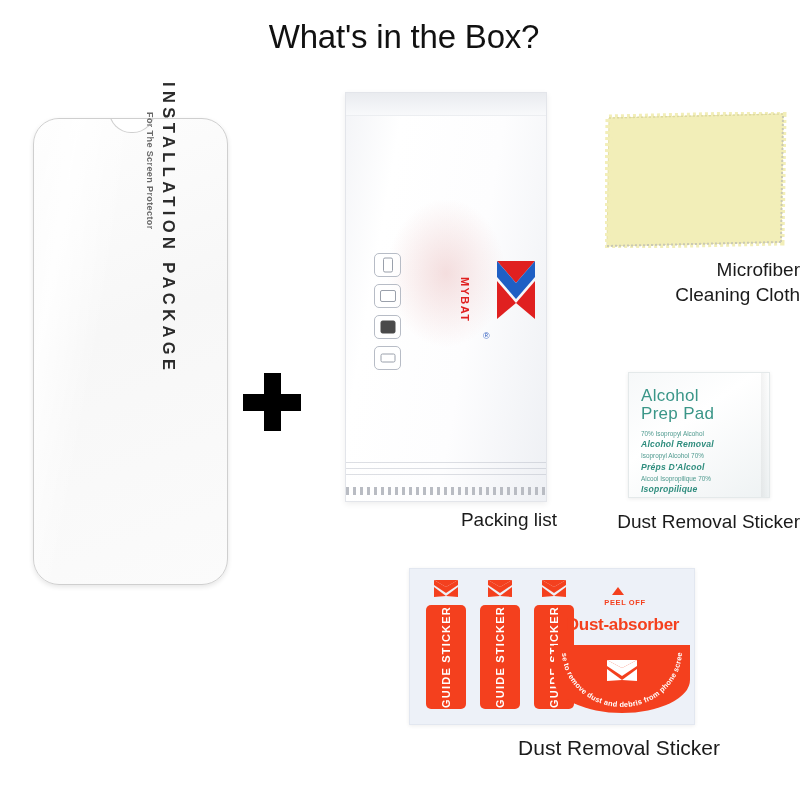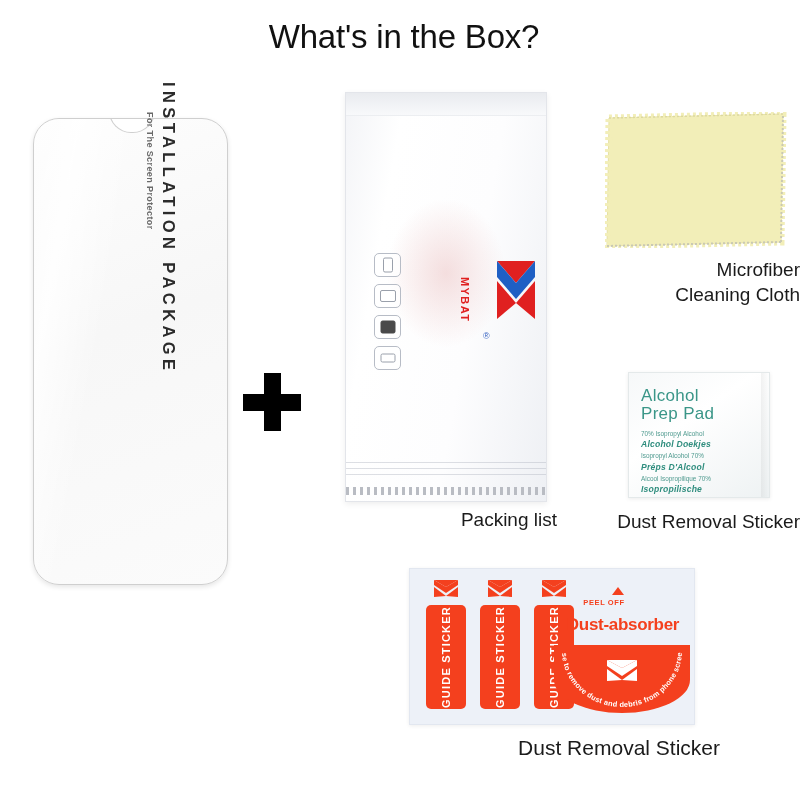--- a/index.html
+++ b/index.html
@@ -162,21 +162,21 @@
     transform:translate(-50%,-50%) rotate(-90deg);
     white-space:nowrap;
     color:#ffffff;font-size:11px;font-weight:bold;letter-spacing:1.2px;
   }
   .gm{position:absolute;top:10px;width:26px;height:19px;}
   .gm1{left:23px;} .gm2{left:77px;} .gm3{left:131px;}
 
   .peel-tri{position:absolute;left:202px;top:18px;width:0;height:0;
     border-left:6px solid transparent;border-right:6px solid transparent;
     border-bottom:8px solid #f4401e;}
-  .peel-txt{position:absolute;left:164px;top:29px;width:60px;text-align:center;
+  .peel-txt{position:absolute;left:185px;top:29px;width:60px;text-align:center;
     font-size:7.5px;font-weight:bold;color:#f4401e;letter-spacing:0.6px;}
   .dust-title{position:absolute;left:148px;top:46px;width:130px;text-align:center;
     font-size:17px;font-weight:bold;color:#f4401e;letter-spacing:-0.3px;}
   .semi{
     position:absolute;left:144px;top:76px;width:136px;height:68px;
     background:#f4401e;
     border-radius:0 0 140px 140px / 0 0 68px 68px;
     overflow:hidden;
   }
   .semi-m{position:absolute;left:50%;top:14px;margin-left:-16px;width:32px;height:23px;}
@@ -254,25 +254,25 @@
   </div>
   <div class="caption cap-cloth">Microfiber
 Cleaning Cloth</div>
 
   <div class="swab">
     <div class="swab-inner">
       <div class="sw-t1">Alcohol</div>
       <div class="sw-t1">Prep Pad</div>
       <div class="sw-s">
         <span>70% Isopropyl Alcohol</span>
-        <b>Alcohol Doekjes</b>
+        <b>Alcohol Removal</b>
         <span>Isopropyl Alcohol 70%</span>
         <b>Préps D'Alcool</b>
         <span>Alcool Isopropilique 70%</span>
-        <b>Isopropilische</b>
+        <b>Isopropilique</b>
         <span>Isopropilische Alkohol 70%</span>
       </div>
     </div>
     <div class="swab-fold"></div>
   </div>
   <div class="caption cap-swab">Dust Removal Sticker</div>
 
   <div class="dust">
     <svg class="gm gm1" viewBox="0 0 26 19">
       <polygon points="1,1 25,1 13,8" fill="#f4401e"></polygon>

